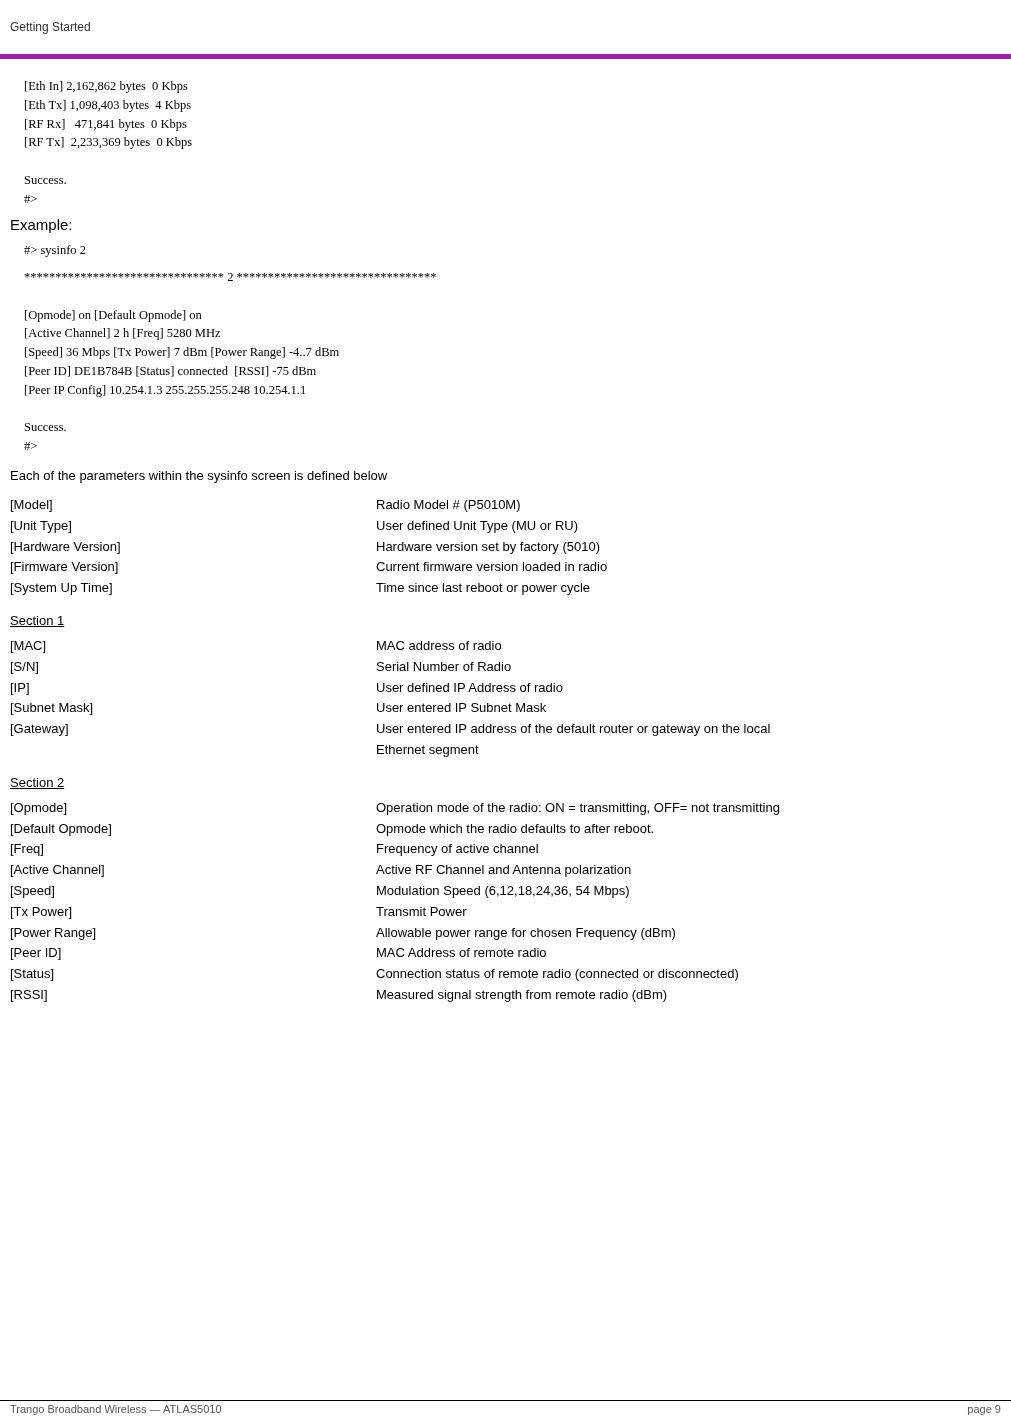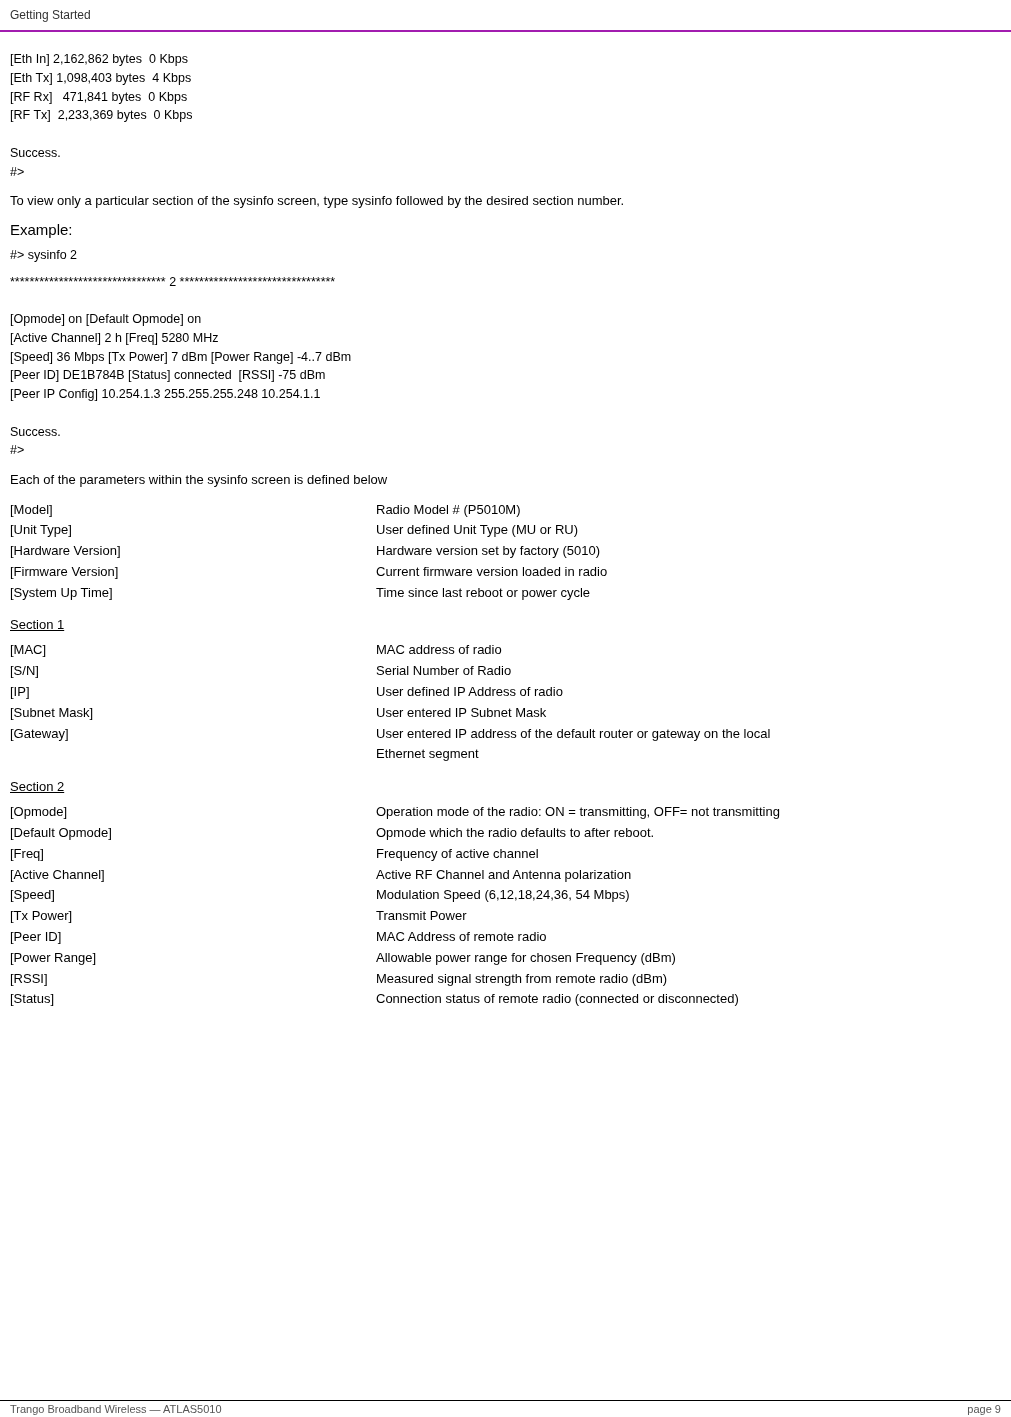--- a/index.html
+++ b/index.html
@@ -6,44 +6,44 @@
     body {
       font-family: Arial, Helvetica, sans-serif;
       font-size: 13px;
       color: #000;
       background: #fff;
       width: 1011px;
       min-height: 1417px;
       position: relative;
     }
     .page-header {
-      border-bottom: 2px solid #a21caf;
-      padding: 8px 10px;
+      border-bottom: 5px solid #a21caf;
+      padding: 20px 10px;
       font-size: 12px;
       color: #333;
     }
     .page-footer {
       position: absolute;
       bottom: 0;
       left: 0;
       right: 0;
       border-top: 1px solid #000;
       padding: 2px 10px;
       font-size: 11px;
       color: #555;
       display: flex;
       justify-content: space-between;
     }
     .content {
       padding: 10px 10px 30px 10px;
     }
     .code-block {
-      font-family: Liberation Sans, sans-serif;
+      font-family: Liberation Serif, serif;
       font-size: 12.5px;
-      margin: 8px 0;
+      margin: 8px 14px;
       white-space: pre;
       line-height: 1.5;
     }
     .paragraph {
       margin: 10px 0;
       font-size: 13px;
       line-height: 1.5;
     }
     .section-heading {
       text-decoration: underline;
@@ -83,21 +83,20 @@
 <div class="content">
 
   <div class="code-block">[Eth In] 2,162,862 bytes  0 Kbps
 [Eth Tx] 1,098,403 bytes  4 Kbps
 [RF Rx]   471,841 bytes  0 Kbps
 [RF Tx]  2,233,369 bytes  0 Kbps
 
 Success.
 #&gt;</div>
 
-  <p class="paragraph">To view only a particular section of the sysinfo screen, type sysinfo followed by the desired section number.</p>
 
   <p class="example-label">Example:</p>
   <div class="code-block">#&gt; sysinfo 2</div>
 
   <div class="code-block">******************************** 2 ********************************
 
 [Opmode] on [Default Opmode] on
 [Active Channel] 2 h [Freq] 5280 MHz
 [Speed] 36 Mbps [Tx Power] 7 dBm [Power Range] -4..7 dBm
 [Peer ID] DE1B784B [Status] connected  [RSSI] -75 dBm
@@ -181,34 +180,34 @@
         </tr>
         <tr>
           <td>[Speed]</td>
           <td style="white-space: pre-wrap;">Modulation Speed (6,12,18,24,36, 54 Mbps)</td>
         </tr>
         <tr>
           <td>[Tx Power]</td>
           <td style="white-space: pre-wrap;">Transmit Power</td>
         </tr>
         <tr>
+          <td>[Power Range]</td>
+          <td style="white-space: pre-wrap;">Allowable power range for chosen Frequency (dBm)</td>
+        </tr>
+        <tr>
           <td>[Peer ID]</td>
           <td style="white-space: pre-wrap;">MAC Address of remote radio</td>
         </tr>
         <tr>
-          <td>[Power Range]</td>
-          <td style="white-space: pre-wrap;">Allowable power range for chosen Frequency (dBm)</td>
+          <td>[Status]</td>
+          <td style="white-space: pre-wrap;">Connection status of remote radio (connected or disconnected)</td>
         </tr>
         <tr>
           <td>[RSSI]</td>
           <td style="white-space: pre-wrap;">Measured signal strength from remote radio (dBm)</td>
-        </tr>
-        <tr>
-          <td>[Status]</td>
-          <td style="white-space: pre-wrap;">Connection status of remote radio (connected or disconnected)</td>
         </tr>
       </tbody>
   </table>
 
 </div>
 
 <div class="page-footer">
   <span>Trango Broadband Wireless — ATLAS5010</span>
   <span>page 9</span>
 </div>

